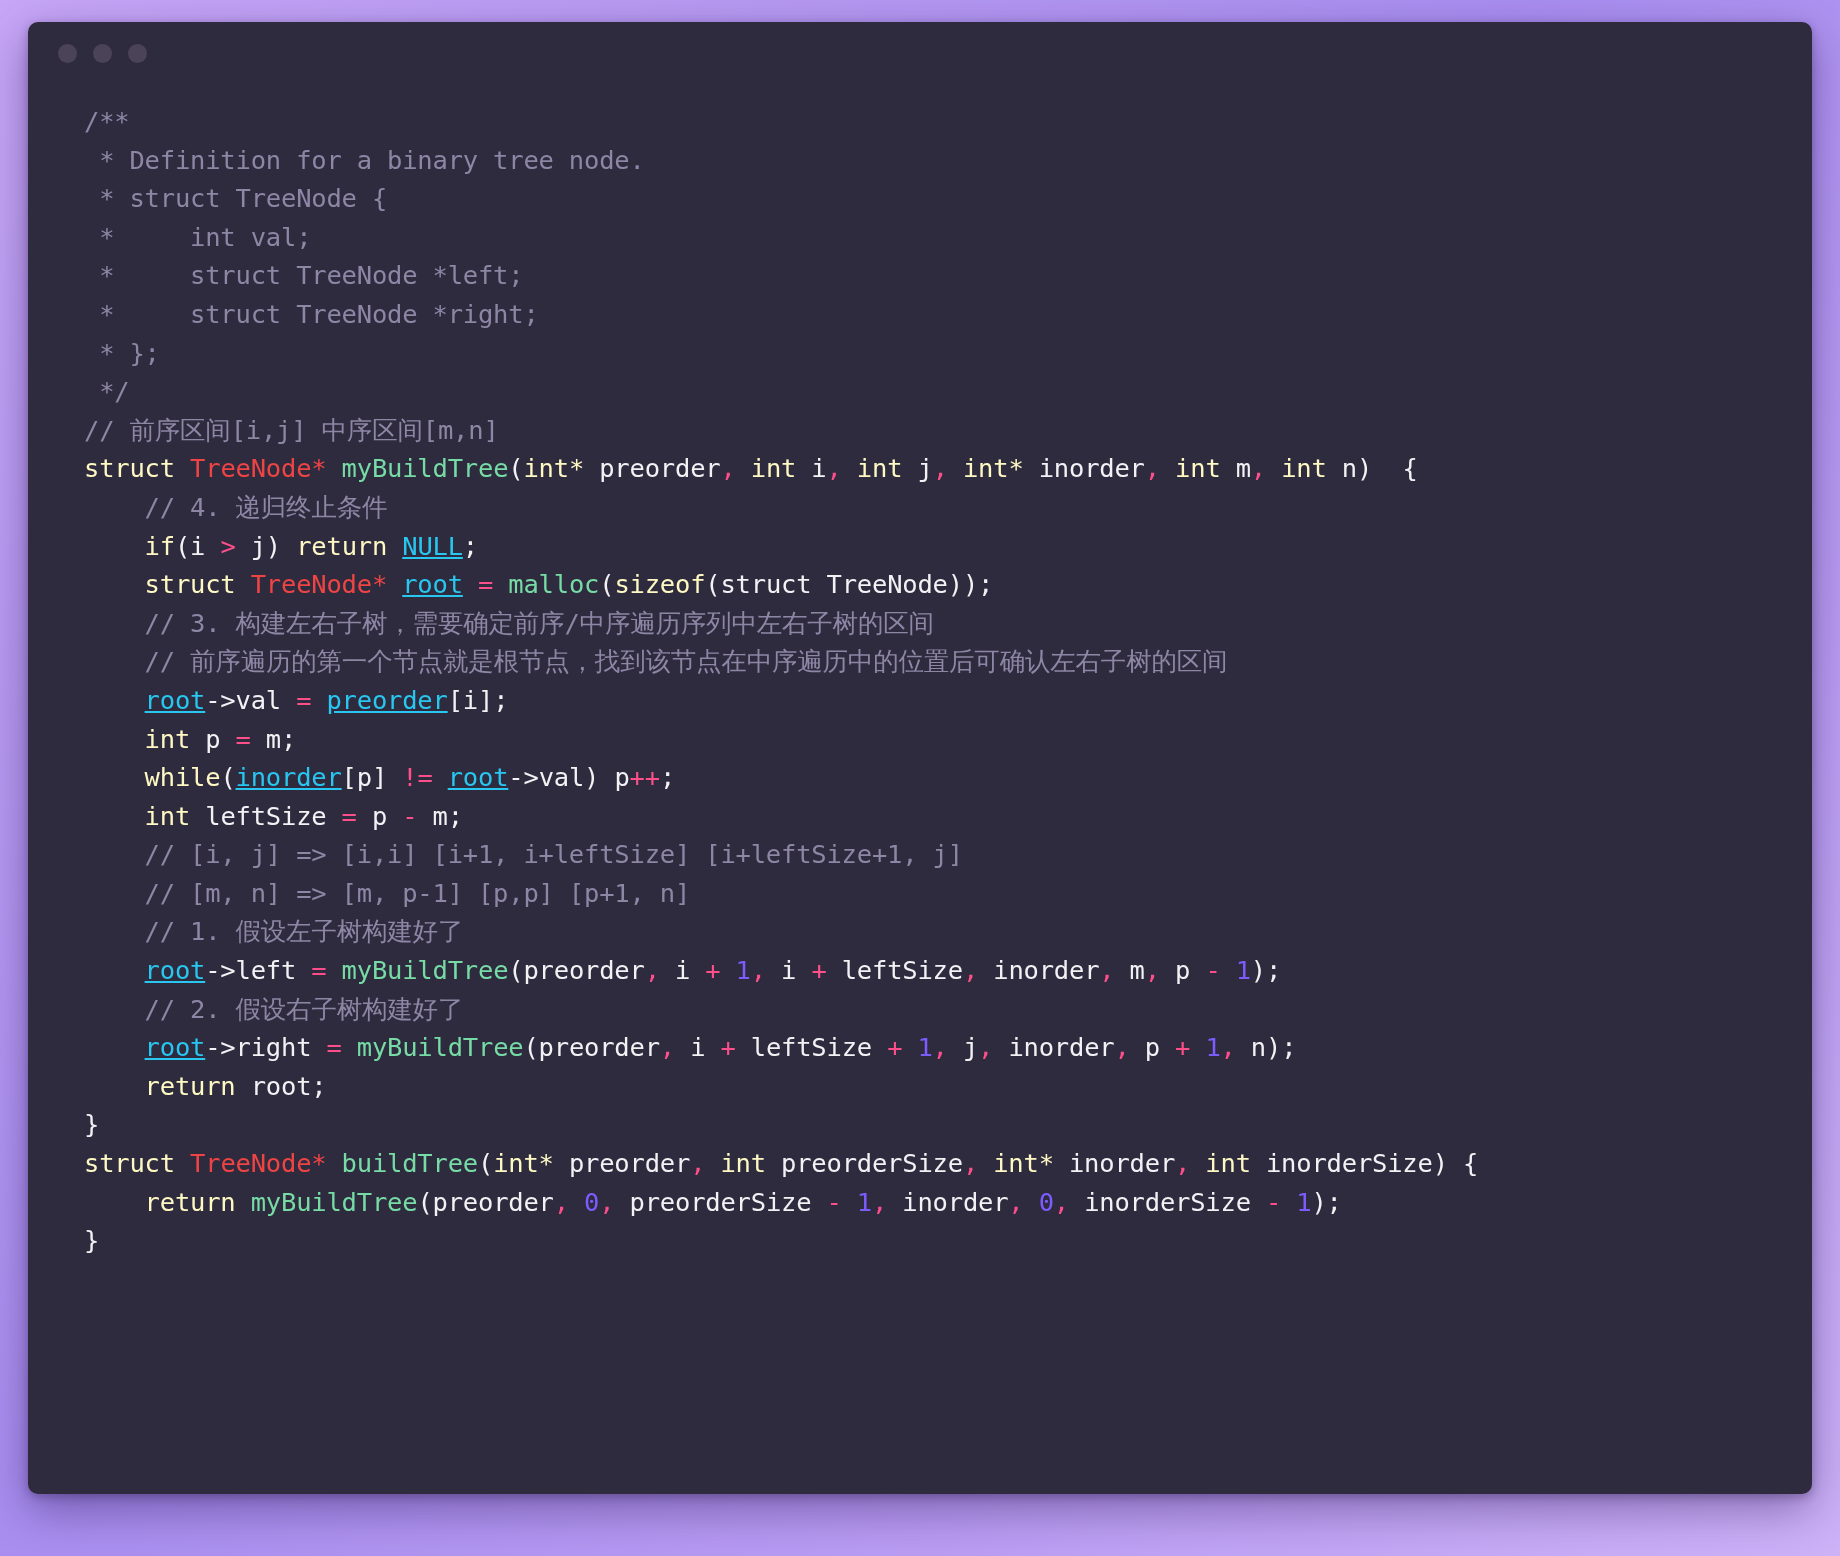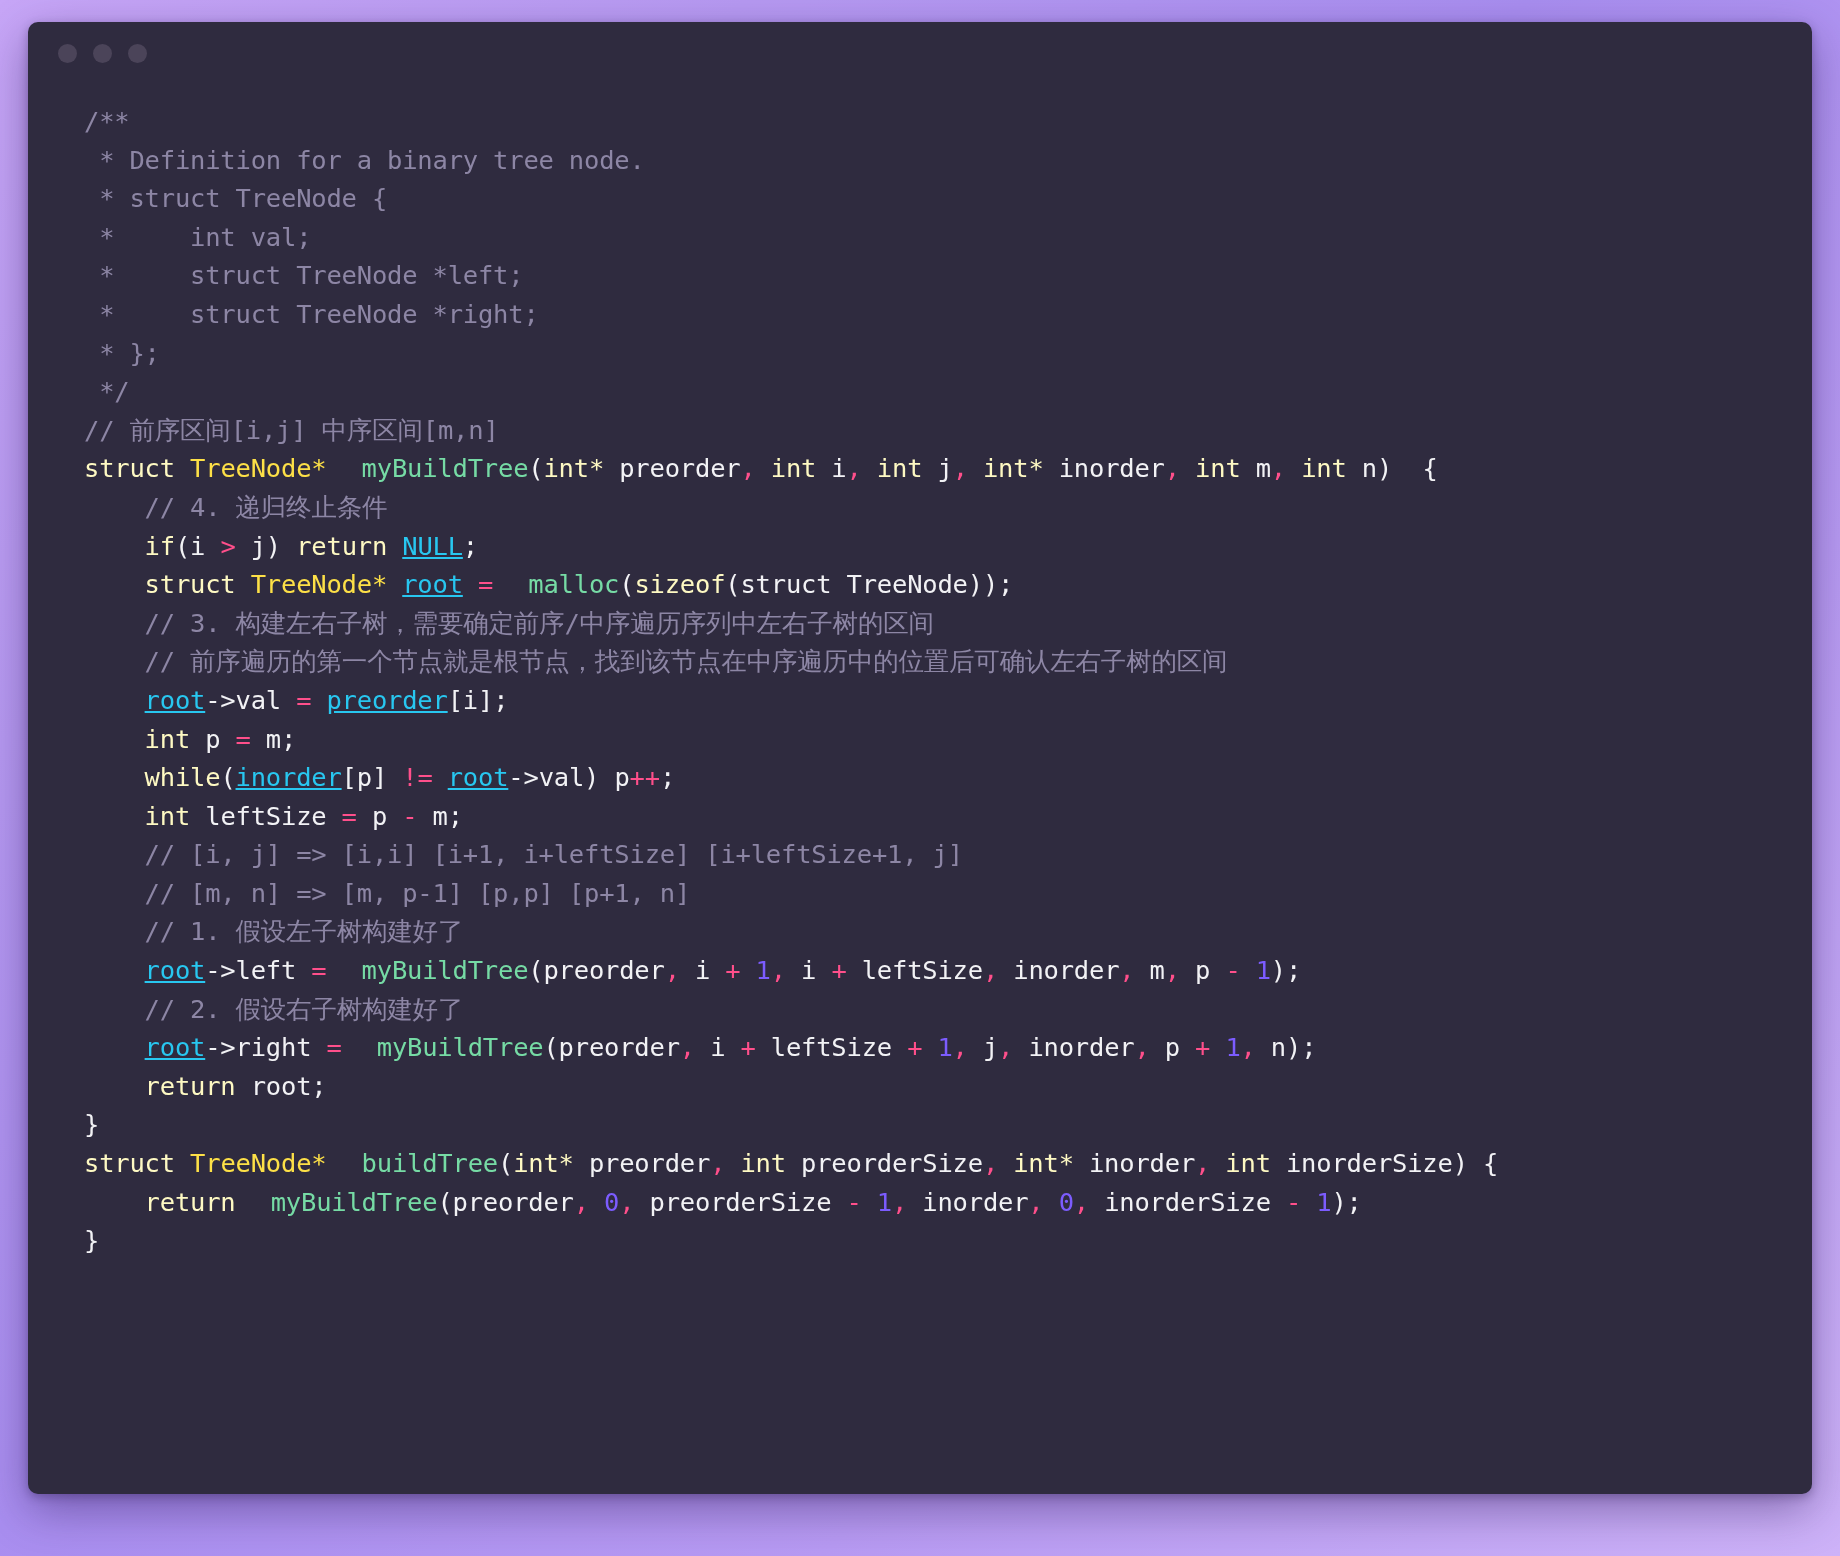--- a/index.html
+++ b/index.html
@@ -58,22 +58,22 @@
     letter-spacing: -0.2px;
   }
   #code .line {
     height: 38.6px;
     white-space: pre;
   }
 
   
   .cmt { color: #8d86a5; }
   .kw  { color: #fef9c3; }
-  .fn  { color: #76dba5; margin-left: 20px; }
-  .typ { color: #fde047; }
+  .fn  { color: #76dba5; }
+  .typ { color: #ef4444; }
   .var { color: #28c7f0; text-decoration: underline; }
   .num { color: #7c5cff; }
   .pun { color: #f2f2f5; }
   .txt { color: #f2f2f5; }
   .op  { color: #ff4f8b; }
 </style>
 </head>
 <body>
 
 <div id="stage">

